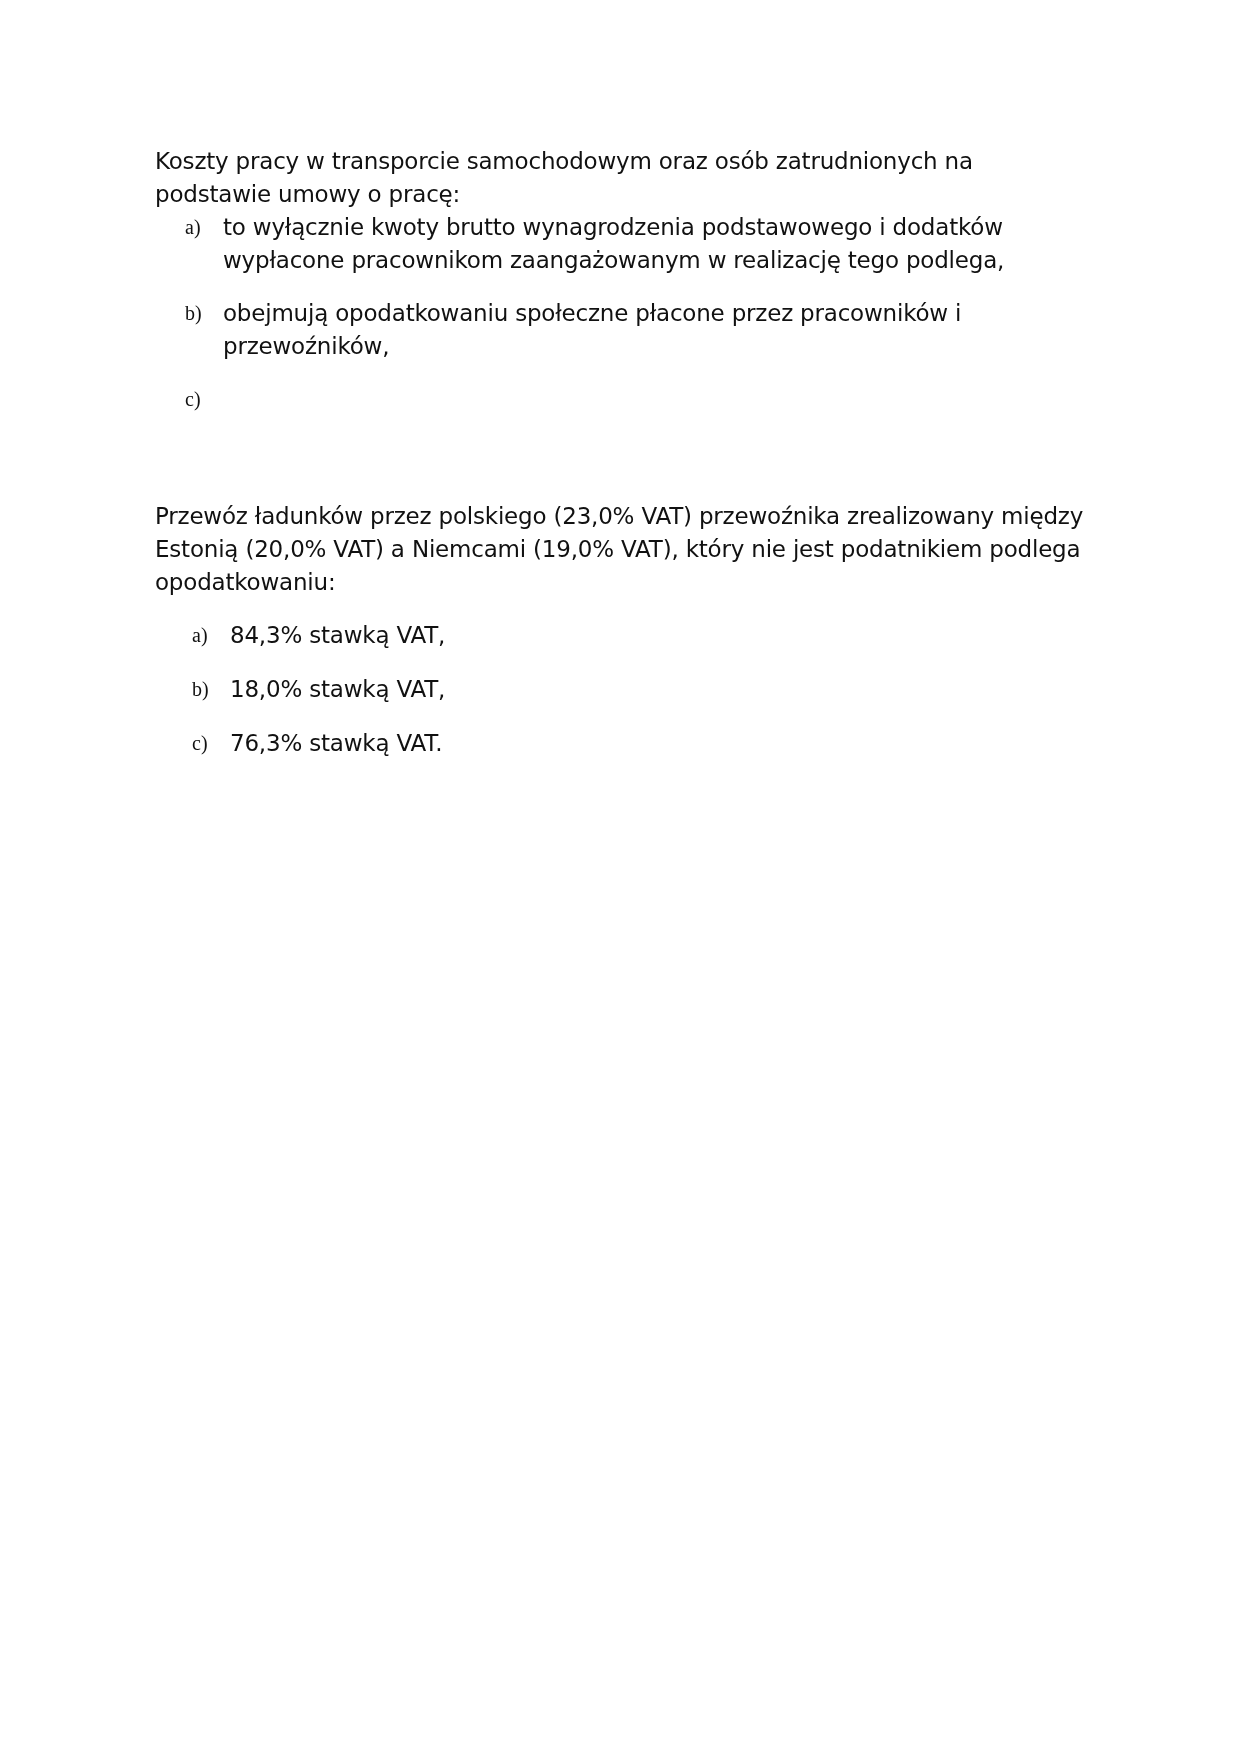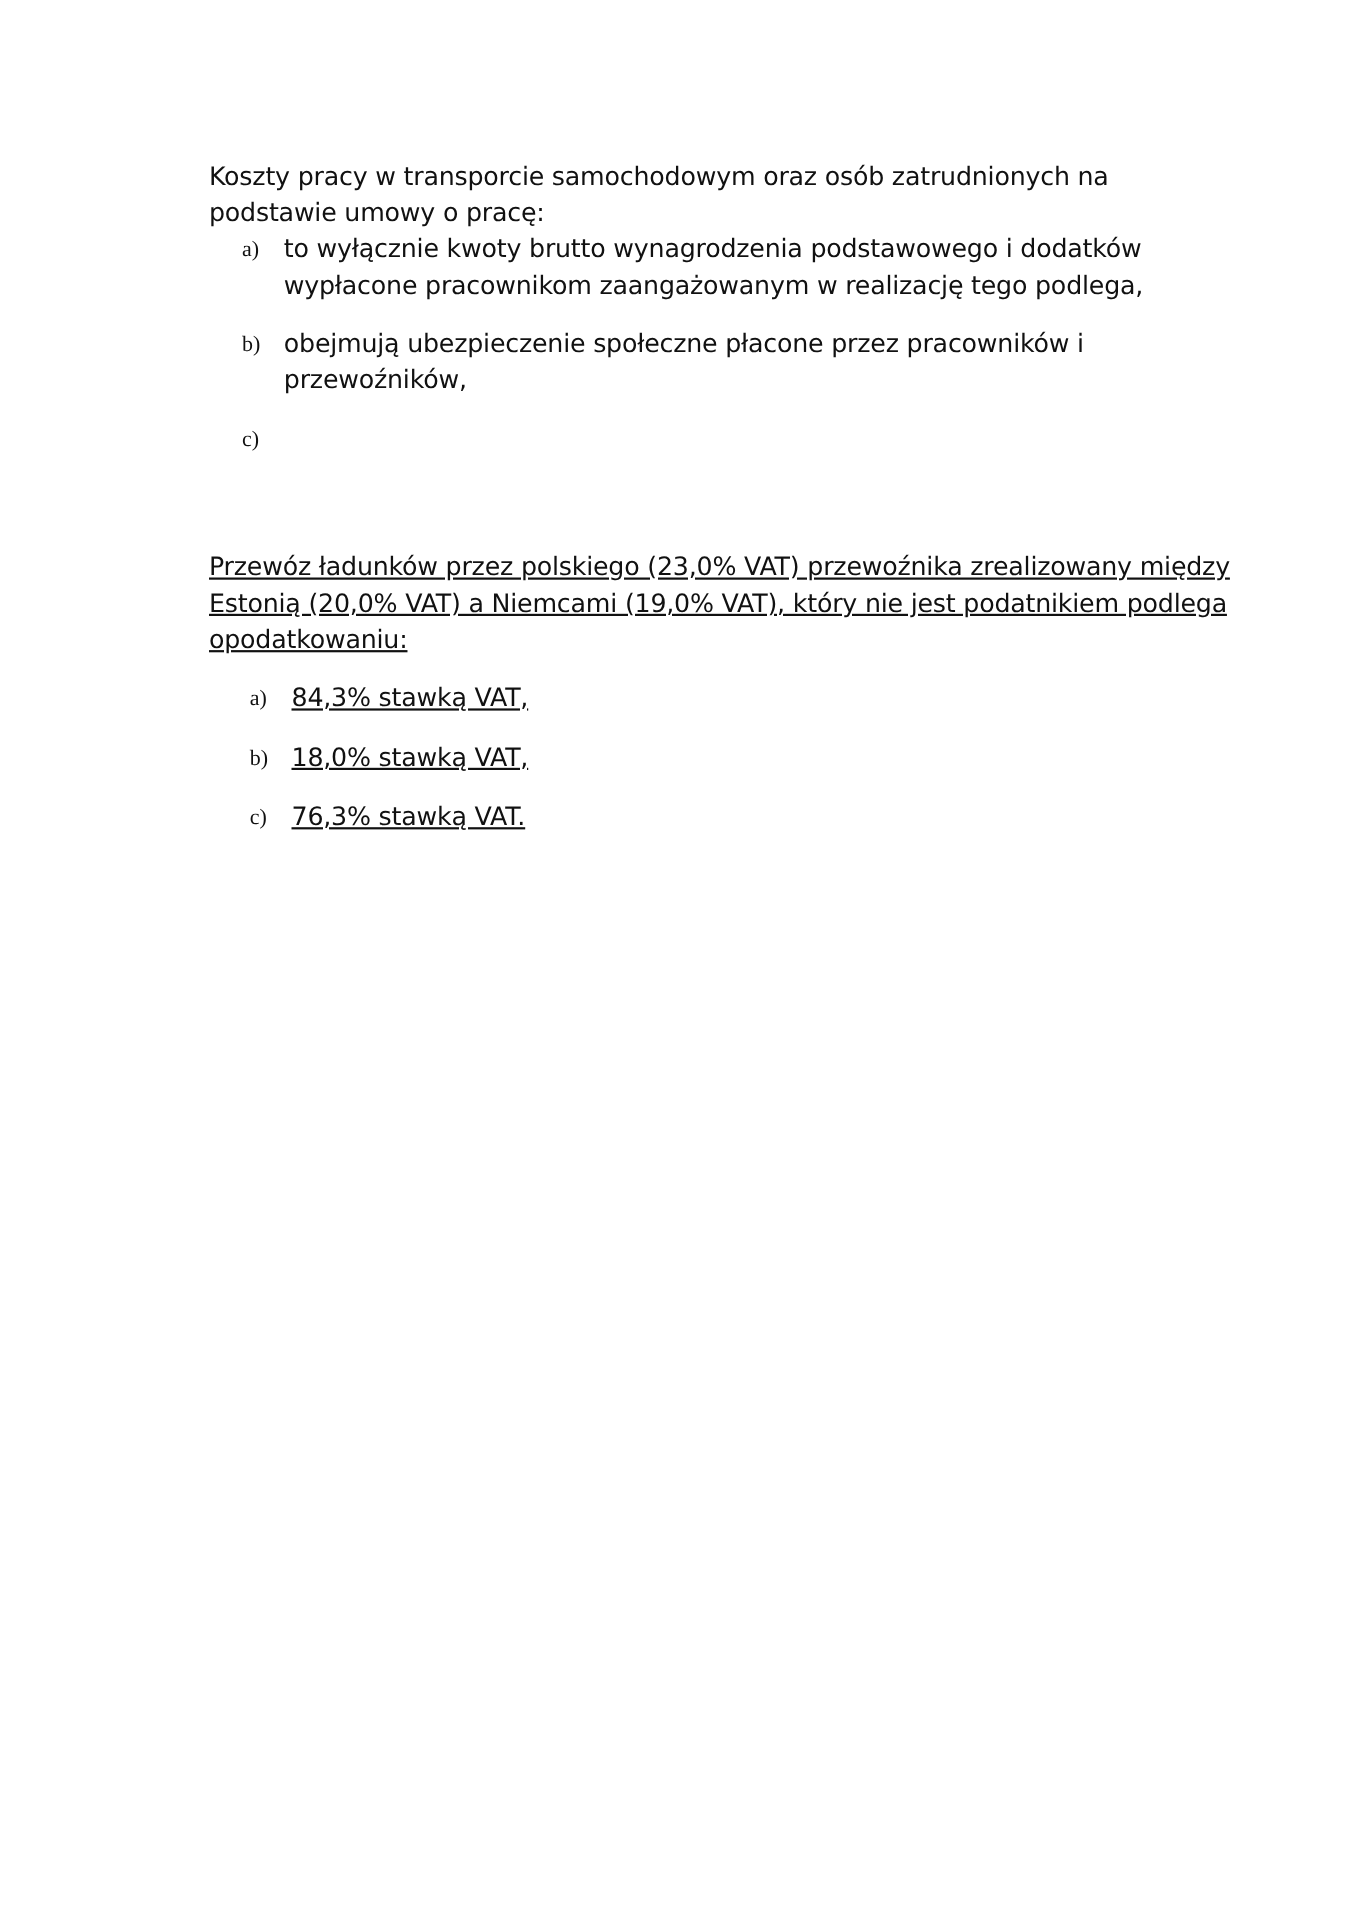--- a/index.html
+++ b/index.html
@@ -4,23 +4,23 @@
   <style>
     html, body { margin: 0; padding: 0; background: #ffffff; }
     body { width: 1240px; height: 1754px; position: relative; overflow: hidden; }
     .page {
       position: absolute; left: 0; top: 0; width: 1240px; height: 1754px; background: #ffffff;
       color: #111111;
       font-family: "DejaVu Sans", sans-serif;
       font-size: 23px;
       line-height: 33px;
     }
-    .question { position: absolute; left: 155px; width: 940px; margin-left: 35px; }
+    .question { position: absolute; left: 155px; width: 940px; }
     .q1 { top: 145px; }
-    .q2 { top: 500px; text-decoration: underline; }
+    .q2 { top: 500px; }
     .stem { margin: 0; letter-spacing: -0.2px; }
     .answers { list-style: none; margin: 0; padding: 0; }
     .answer { position: relative; margin: 0; }
     .marker {
       position: absolute;
       font-family: "Liberation Serif", "DejaVu Serif", serif;
       font-size: 20px;
     }
     .q1 .answers .answer { padding-left: 68px; margin-bottom: 20px; }
     .q1 .answers .answer .marker { left: 30px; top: 0; }
@@ -37,21 +37,21 @@
 
   <div class="question q1">
     <p class="stem">Koszty pracy w transporcie samochodowym oraz osób zatrudnionych na podstawie umowy o pracę:</p>
     <ol class="answers">
       <li class="answer">
         <span class="marker">a)</span>
         <span class="answer-text">to wyłącznie kwoty brutto wynagrodzenia podstawowego i dodatków wypłacone pracownikom zaangażowanym w realizację tego podlega,</span>
       </li>
       <li class="answer">
         <span class="marker">b)</span>
-        <span class="answer-text">obejmują ubezpieczenie społeczne płacone przez pracowników i przewoźników,</span>
+        <span class="answer-text">obejmują opodatkowaniu społeczne płacone przez pracowników i przewoźników,</span>
       </li>
       <li class="answer">
         <span class="marker">c)</span>
       </li>
     </ol>
   </div>
 
   <div class="question q2">
     <p class="stem">Przewóz ładunków przez polskiego (23,0% VAT) przewoźnika zrealizowany między Estonią (20,0% VAT) a Niemcami (19,0% VAT), który nie jest podatnikiem podlega opodatkowaniu:</p>
     <ol class="answers">

